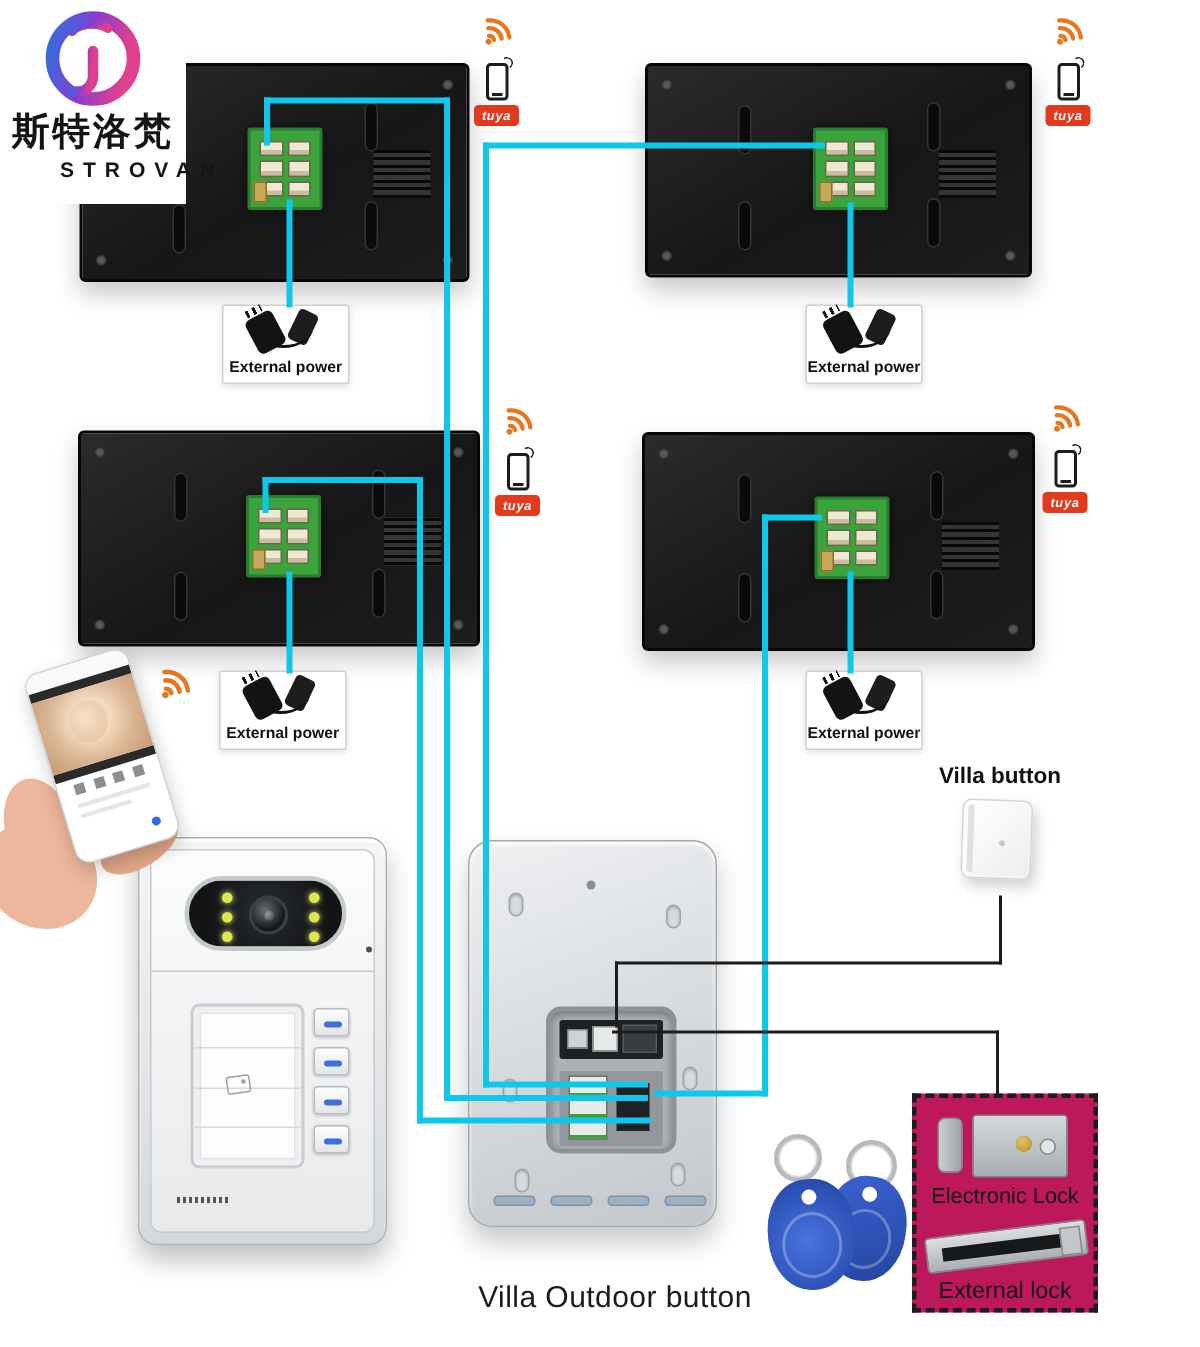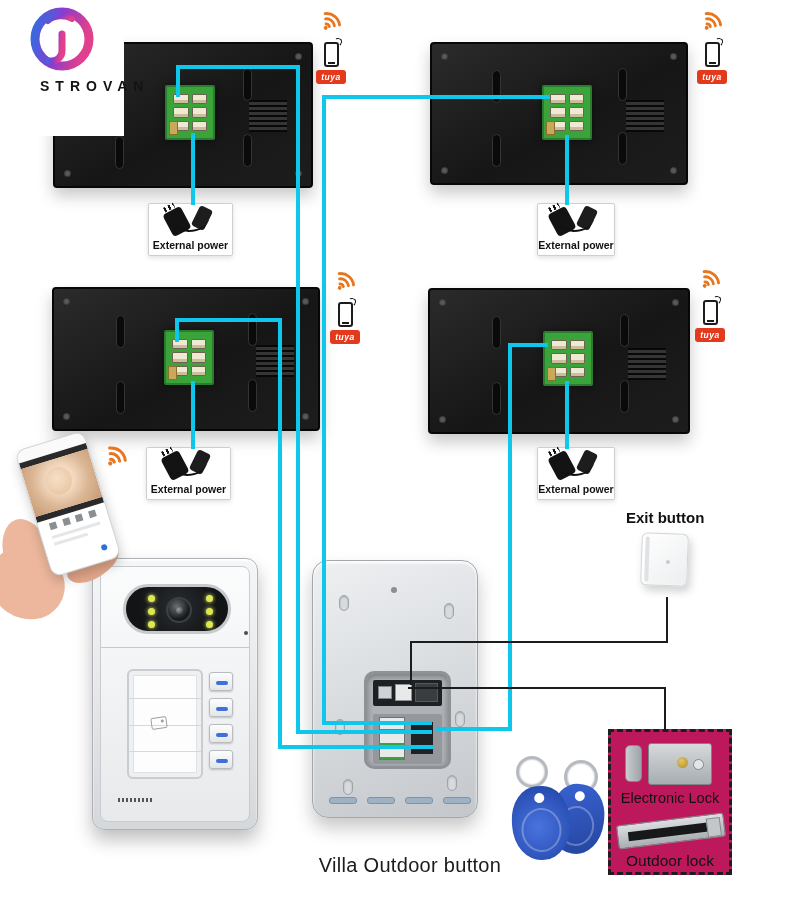--- a/index.html
+++ b/index.html
@@ -351,20 +351,21 @@
           <stop offset="0" stop-color="#2f6fe0"></stop>
             <stop offset="0.5" stop-color="#8a3bd0"></stop>
             <stop offset="1" stop-color="#e0408c"></stop>
         </linearGradient>
       </defs>
       <circle cx="36" cy="33" r="27" fill="none" stroke="url(#lg)" stroke-width="9"></circle>
       <path d="M22 15 a16 11 0 0 1 24 -2" fill="none" stroke="url(#lg)" stroke-width="6" stroke-linecap="round"></path>
       <path d="M13 28 H59" fill="none" stroke="url(#lg)" stroke-width="7" stroke-linecap="round"></path>
       <path d="M36 28 v17 a10 10 0 0 1 -10 10 h-3" fill="none" stroke="url(#lg)" stroke-width="7" stroke-linecap="round"></path>
     </svg>
+    <div class="cn">斯特洛梵</div>
     <div class="en">STROVAN</div>
   </div>
 
   <div class="phone-hand">
     <div class="skin" style="left:-14px;top:118px;width:78px;height:70px;transform:rotate(35deg)"></div>
     <div class="skin" style="left:2px;top:88px;width:46px;height:72px;transform:rotate(-18deg)"></div>
     <div class="skin" style="left:62px;top:118px;width:58px;height:30px;transform:rotate(-32deg);background:#e5a98c"></div>
     <div class="phone-dev">
       <div class="ph-top"></div>
       <div class="ph-bar"></div>
@@ -437,33 +438,33 @@
         <i style="position:absolute;left:6px;top:3px;width:26px;height:43px;border:1px solid #6e726f;background:repeating-linear-gradient(180deg,#e8eae9 0 11px,#3aa33a 11px 14px)"></i>
         <i style="position:absolute;left:38px;top:8px;width:22px;height:32px;background:#1f2224"></i>
       </div>
     </div>
     <div class="bs-foot" style="left:16px"></div>
     <div class="bs-foot" style="left:54px"></div>
     <div class="bs-foot" style="left:92px"></div>
     <div class="bs-foot" style="left:130px"></div>
   </div>
 
-  <div class="exit-label">Exit button</div>
+  <div class="exit-label">Villa button</div>
   <div class="exit-btn"></div>
 
   <div class="locks-box">
     <div class="elock">
       <i class="cyl"></i>
       <i class="body"></i>
     </div>
     <div class="lock-label" style="top:58px;font-size:14.5px">Electronic Lock</div>
     <div class="mlock">
       <i class="bar"></i>
     </div>
-    <div class="lock-label" style="top:120px;font-size:15.5px">Outdoor lock</div>
+    <div class="lock-label" style="top:120px;font-size:15.5px">External lock</div>
   </div>
 
   <div class="fobs">
     <div class="ring" style="left:10px;top:4px;width:32px;height:32px"></div>
     <div class="ring" style="left:58px;top:8px;width:34px;height:34px"></div>
     <div class="fob" style="left:44px;top:32px;width:54px;height:70px;transform:rotate(7deg);background:linear-gradient(160deg,#3a63d2,#24449e)"></div>
     <div class="fob" style="left:6px;top:34px;width:58px;height:74px;transform:rotate(-4deg);background:radial-gradient(circle at 45% 55%,#4a73e0,#2a50b4 70%,#1f3c8e)"></div>
   </div>
 
   <div class="caption">Villa Outdoor button</div>

